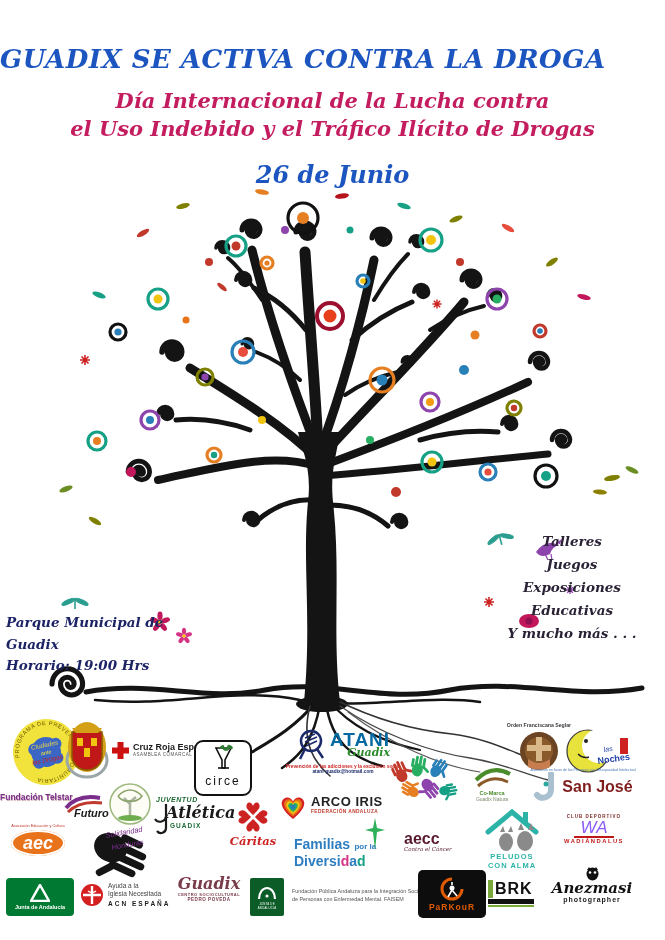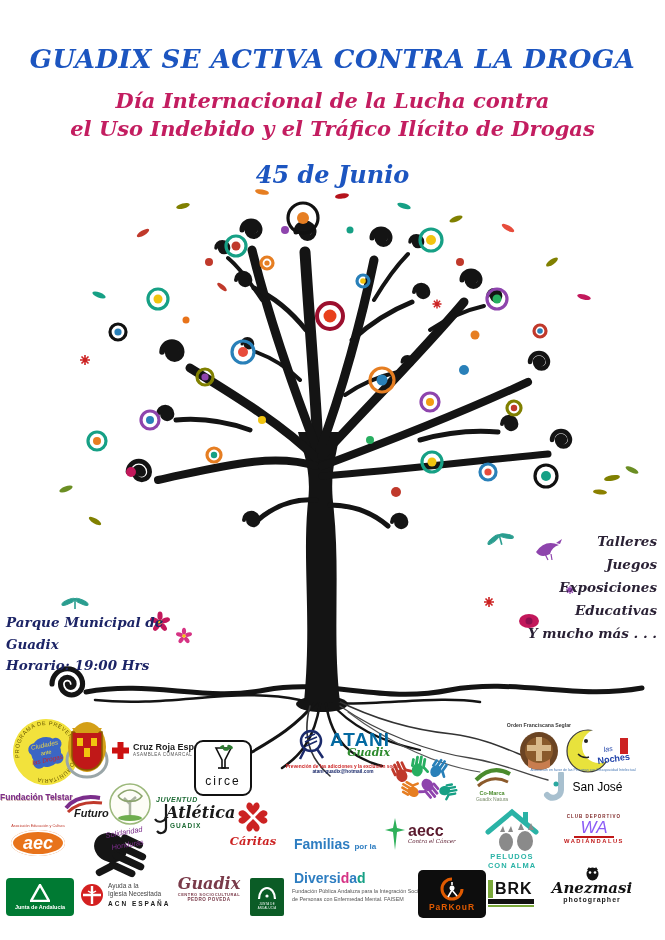--- a/index.html
+++ b/index.html
@@ -3,34 +3,34 @@
 <meta charset="utf-8">
 <style>
   html,body{margin:0;padding:0;}
   body{width:665px;height:940px;background:#ffffff;overflow:hidden;
        font-family:"Liberation Sans",sans-serif;}
   .poster{position:relative;width:665px;height:940px;background:#fff;}
   .abs{position:absolute;}
   .bg-art{position:absolute;left:0;top:0;z-index:1;}
   .txt-layer{z-index:3;}
   
-  .title{left:0;top:44px;width:665px;text-align:center;
+  .title{left:0;top:44px;width:665px;
          font-family:"DejaVu Serif",serif;font-style:italic;font-weight:bold;
          font-size:26px;letter-spacing:.5px;}
   .subtitle{left:0;width:665px;text-align:center;
             font-family:"DejaVu Serif",serif;font-style:italic;font-weight:bold;
             font-size:21px;}
   .date{left:0;top:160px;width:665px;text-align:center;
         font-family:"DejaVu Serif",serif;font-style:italic;font-weight:bold;
         font-size:24px;}
   
   .venue{left:6px;top:612px;width:180px;text-align:left;color:#1c2466;
          font-family:"DejaVu Serif",serif;font-style:italic;font-weight:bold;
          font-size:13.5px;line-height:1.6;}
-  .acts{right:8px;top:530px;width:170px;text-align:right;color:#2a2135;
+  .acts{right:8px;top:530px;width:170px;text-align:center;color:#2a2135;
         font-family:"DejaVu Serif",serif;font-style:italic;font-weight:bold;
         font-size:13.5px;line-height:1.7;}
   
   .logo{position:absolute;z-index:3;}
   .c{text-align:center;}
   .serifit{font-family:"DejaVu Serif",serif;font-style:italic;}
   svg{display:block;}
 </style>
 </head>
 <body>
@@ -211,21 +211,21 @@
     <g>
       <path d="M536,552 q9,-13 23,-7 q-7,2 -9,9 q-9,5 -14,-2 z" fill="#8e44ad"></path>
       <path d="M545,554 l3,6 m3,-6 l1,6" stroke="#8e44ad" stroke-width="1.2" fill="none"></path>
       <path d="M556,543 l6,-4 -2,5 z" fill="#8e44ad"></path>
     </g>
   </svg>
 
   <div class="abs txt-layer title" style="color:#1c55c0">GUADIX SE ACTIVA CONTRA LA DROGA</div>
   <div class="abs txt-layer subtitle" style="top:88px;color:#c31d60">Día  Internacional de la Lucha contra</div>
   <div class="abs txt-layer subtitle" style="top:116px;color:#c31d60">el Uso Indebido y el Tráfico Ilícito de Drogas</div>
-  <div class="abs txt-layer date" style="color:#1c55c0">45 de Junio</div>
+  <div class="abs txt-layer date" style="color:#1c55c0">26 de Junio</div>
 
   <div class="abs txt-layer venue">
     <div>Parque Municipal de Guadix</div>
     <div>Horario: 19:00 Hrs</div>
   </div>
 
   <div class="abs txt-layer acts">
     <div>Talleres</div>
     <div>Juegos</div>
     <div>Exposiciones Educativas</div>
@@ -355,21 +355,21 @@
     <div style="font-size:5px;color:#7a8b6a">Guadix Natura</div>
   </div>
 
   <div class="logo" style="left:524px;top:768px;width:118px">
     <div style="font-size:3.6px;color:#4a7ab5;text-align:center">Asociación en favor de las Personas con Discapacidad Intelectual</div>
     <div style="display:flex;align-items:center;justify-content:center;gap:3px">
       <svg width="26" height="30" viewBox="0 0 26 30">
         <path d="M18,2 v16 a8,8 0 0 1 -14,5" stroke="#a8c0cf" stroke-width="6" fill="none" stroke-linecap="round"></path>
         <circle cx="13" cy="12" r="2.5" fill="#2aa8a0"></circle>
       </svg>
-      <span style="font-size:12px;color:#000000;font-weight:400">San José</span>
+      <span style="font-size:16px;color:#7f1d1d;font-weight:700">San José</span>
     </div>
   </div>
 
   <div class="logo" style="left:0;top:792px;font-size:8.5px;font-weight:bold;color:#7b2d8b;text-shadow:.5px .5px 0 #caa">Fundación Telstar</div>
 
   <div class="logo" style="left:60px;top:792px">
     <svg width="56" height="28" viewBox="0 0 56 28">
       <path d="M6,16 Q18,2 40,6" stroke="#7b2d8b" stroke-width="4" fill="none"></path>
       <path d="M8,20 Q20,8 42,11" stroke="#c0392b" stroke-width="3" fill="none"></path>
       <text x="14" y="25" font-size="11" font-weight="900" font-style="italic" fill="#1a1a1a">Futuro</text>
@@ -399,32 +399,47 @@
       <g fill="#cc2222">
         <path d="M17,15 C12,10 9,8 11,4 C13,1 16,3 17,6 C18,3 21,1 23,4 C25,8 22,10 17,15 Z"></path>
         <path d="M17,19 C12,24 9,26 11,30 C13,33 16,31 17,28 C18,31 21,33 23,30 C25,26 22,24 17,19 Z"></path>
         <path d="M15,17 C10,12 8,9 4,11 C1,13 3,16 6,17 C3,18 1,21 4,23 C8,25 10,22 15,17 Z"></path>
         <path d="M19,17 C24,12 26,9 30,11 C33,13 31,16 28,17 C31,18 33,21 30,23 C26,25 24,22 19,17 Z"></path>
       </g>
     </svg>
     <div class="serifit" style="font-size:11.5px;font-weight:bold;color:#cc2222">Cáritas</div>
   </div>
 
+  <div class="logo" style="left:278px;top:794px;display:flex;gap:3px;align-items:flex-start">
+    <svg width="30" height="27" viewBox="0 0 30 27">
+      <g>
+        <path d="M15,25 C4,16 1.5,9 5.5,5 C8.6,2 13,3.5 15,7.5 C17,3.5 21.4,2 24.5,5 C28.5,9 26,16 15,25 Z" fill="#d42020"></path>
+        <path d="M15,25 C4,16 1.5,9 5.5,5 C8.6,2 13,3.5 15,7.5 C17,3.5 21.4,2 24.5,5 C28.5,9 26,16 15,25 Z" fill="#e8731a" transform="translate(15,13) scale(.8) translate(-15,-13)"></path>
+        <path d="M15,25 C4,16 1.5,9 5.5,5 C8.6,2 13,3.5 15,7.5 C17,3.5 21.4,2 24.5,5 C28.5,9 26,16 15,25 Z" fill="#f1c40f" transform="translate(15,13) scale(.6) translate(-15,-13)"></path>
+        <path d="M15,25 C4,16 1.5,9 5.5,5 C8.6,2 13,3.5 15,7.5 C17,3.5 21.4,2 24.5,5 C28.5,9 26,16 15,25 Z" fill="#27ae60" transform="translate(15,13) scale(.42) translate(-15,-13)"></path>
+        <path d="M15,25 C4,16 1.5,9 5.5,5 C8.6,2 13,3.5 15,7.5 C17,3.5 21.4,2 24.5,5 C28.5,9 26,16 15,25 Z" fill="#2980b9" transform="translate(15,13) scale(.25) translate(-15,-13)"></path>
+      </g>
+    </svg>
+    <div>
+      <div style="font-size:13px;font-weight:900;color:#222;letter-spacing:.5px">ARCO IRIS</div>
+      <div style="font-size:4.8px;font-weight:bold;color:#c0392b;letter-spacing:.4px">FEDERACIÓN ANDALUZA</div>
+    </div>
+  </div>
 
   <div class="logo" style="left:294px;top:836px;width:112px">
     <div style="line-height:1">
       <span style="font-size:14px;font-weight:bold;color:#2d7dc1">Familias</span>
       <span style="font-size:8px;font-weight:bold;color:#2d7dc1">por la</span>
     </div>
-    <div style="line-height:1;margin-top:18px">
+    <div style="line-height:1;margin-top:1px">
       <span style="font-size:14px;font-weight:bold;color:#2d7dc1">Diversi</span><span style="font-size:14px;font-weight:bold;color:#d63384">d</span><span style="font-size:14px;font-weight:bold;color:#2d7dc1">a</span><span style="font-size:14px;font-weight:bold;color:#16a085">d</span>
     </div>
   </div>
 
-  <div class="logo" style="left:384px;top:816px;display:flex;align-items:center;gap:2px">
+  <div class="logo" style="left:364px;top:816px;display:flex;align-items:flex-end;gap:18px">
     <svg width="22" height="36" viewBox="0 0 22 36">
       <path d="M11,2 L13,12 L21,14 L13,16 L11,34 L9,16 L1,14 L9,12 Z" fill="#2eb05a"></path>
     </svg>
     <div>
       <div style="font-size:16px;font-weight:900;color:#5a1a2e;line-height:.9">aecc</div>
       <div class="serifit" style="font-size:5.5px;color:#5a1a2e">Contra el Cáncer</div>
     </div>
   </div>
 
   <div class="logo c" style="left:4px;top:824px;width:68px">

